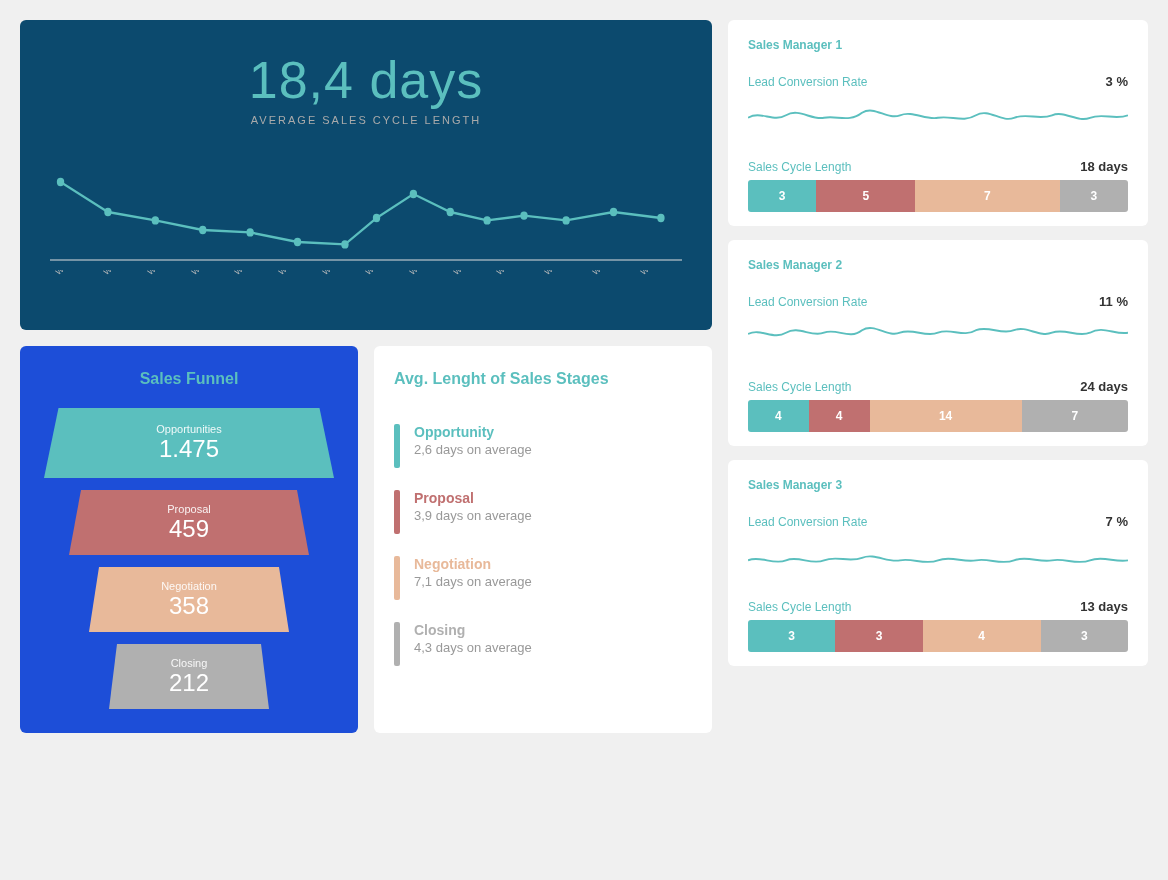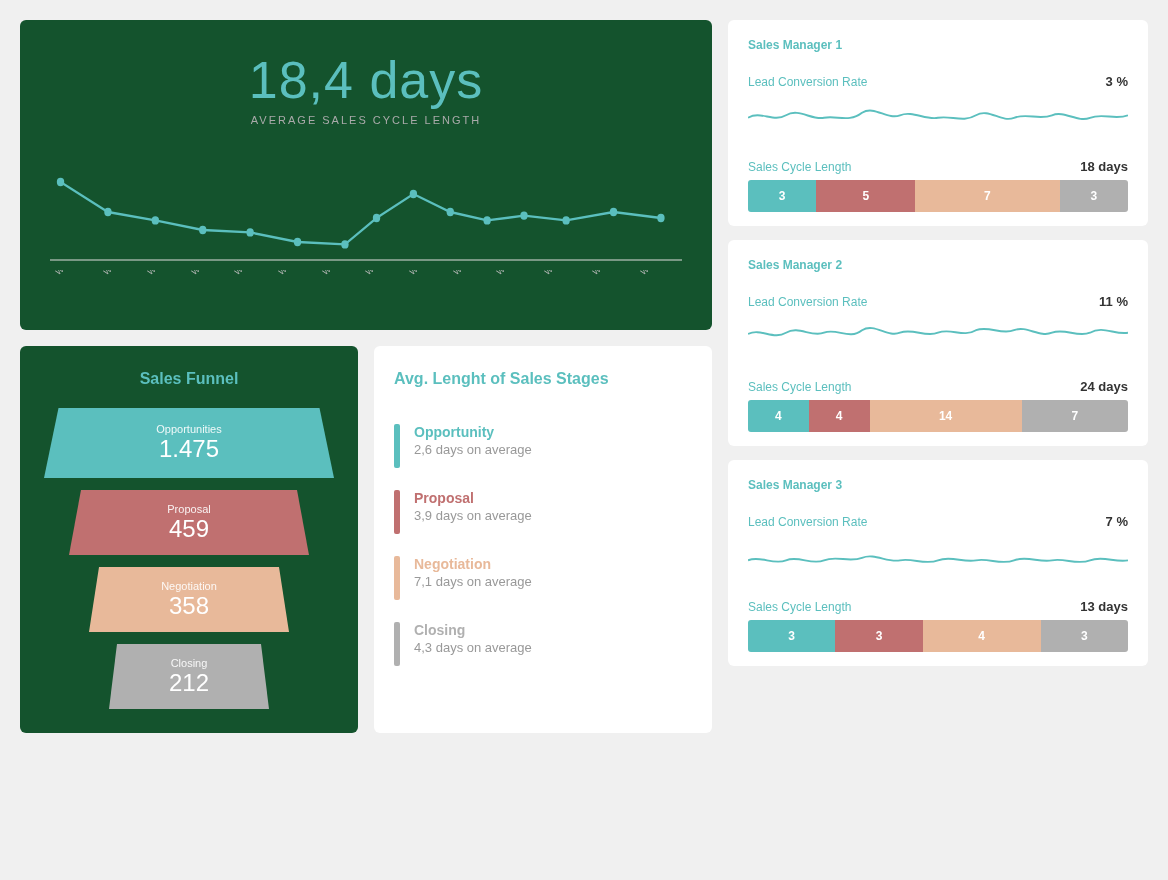--- a/index.html
+++ b/index.html
@@ -11,21 +11,21 @@
       min-height: 880px;
     }
     .dashboard {
       display: grid;
       grid-template-columns: 1fr 420px;
       grid-template-rows: auto auto;
       gap: 16px;
     }
     
     .avg-cycle-card {
-      background: #14532d;
+      background: #0c4a6e;
       border-radius: 6px;
       padding: 30px 30px 20px;
       grid-column: 1;
       grid-row: 1;
     }
     .avg-cycle-value {
       text-align: center;
       font-size: 52px;
       color: #5bbfbe;
       font-weight: 300;
@@ -63,21 +63,21 @@
     .bottom-row {
       grid-column: 1;
       grid-row: 2;
       display: grid;
       grid-template-columns: 1fr 1fr;
       gap: 16px;
     }
 
     
     .funnel-card {
-      background: #14532d;
+      background: #1d4ed8;
       border-radius: 6px;
       padding: 24px 4px;
     }
     .card-title {
       text-align: center;
       font-size: 16px;
       color: #5bbfbe;
       font-weight: 600;
       margin-bottom: 20px;
     }

